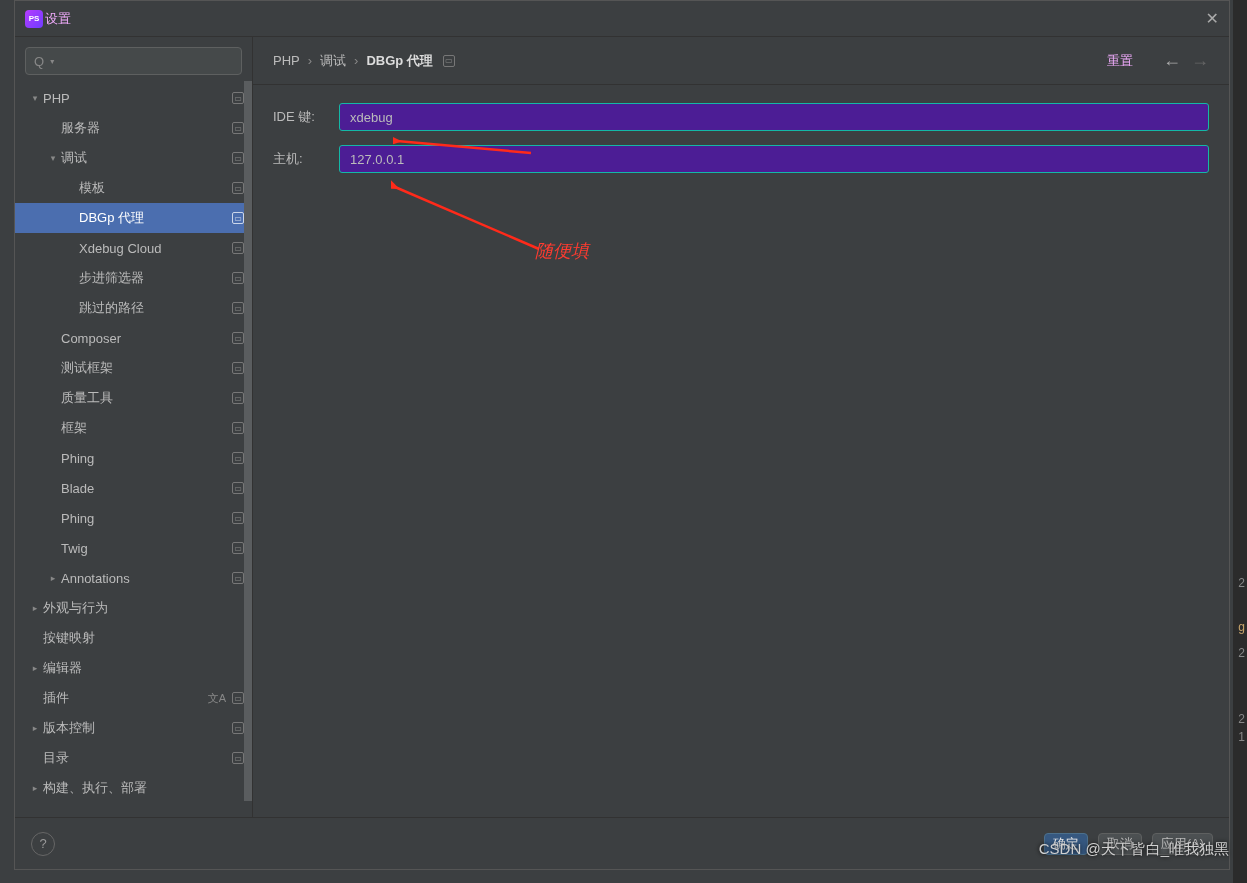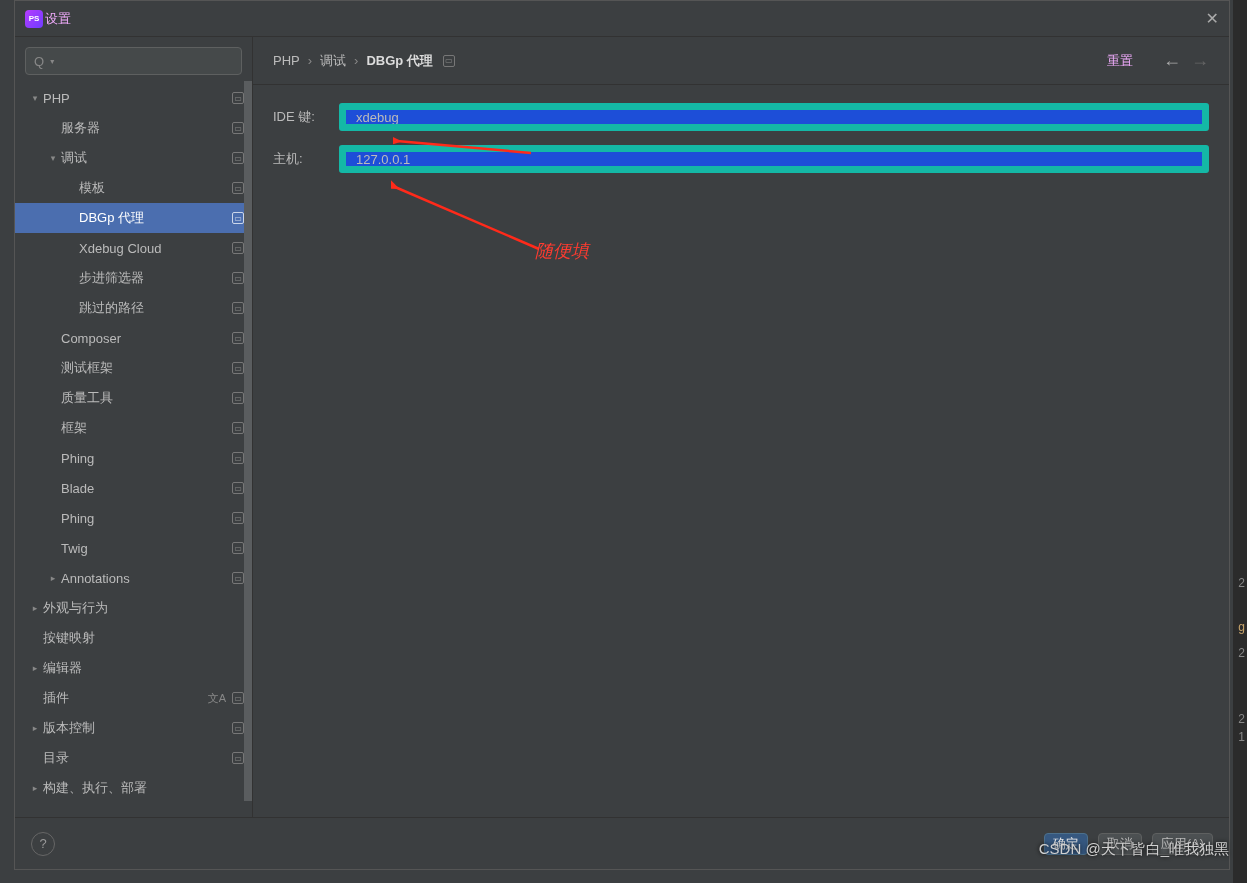--- a/index.html
+++ b/index.html
@@ -82,21 +82,21 @@
 .crumbs .cbadge { margin-left:10px;width:12px;height:12px;border:1px solid #777;font-size:8px;display:flex;align-items:center;justify-content:center;color:#888;border-radius:2px; }
 .crumbs .spacer{flex:1}
 .crumbs .reset{color:#f0abfc;cursor:pointer;margin-right:20px;}
 .crumbs .navbtn{color:#aaa;font-size:18px;margin-left:10px;cursor:pointer;}
 .crumbs .navbtn.disabled{color:#666}
 
 .content { flex:1; padding:18px 20px; position:relative; }
 .form-row { display:flex; align-items:center; margin-bottom:14px; }
 .form-row .flabel { width:66px; color:#bbb; text-align:left; }
 .form-row .finput {
-  height:28px; background:#1d4ed8; border:7px solid #14b8a6;
+  height:28px; background:#4c1d95; border:1px solid #14b8a6;
   border-radius:3px; color:#bbb; padding:0 10px; font-size:13px;
   font-family:inherit;
 }
 .form-row.ide .finput, .form-row.host .finput { flex:1; }
 .form-row.port .finput { width:58px; border:2px solid #4a81c9; background:#45494a; color:#ddd; }
 
 .annotation { position:absolute; color:#ff3b30; font-size:18px; pointer-events:none;font-style:italic; }
 .arrow { position:absolute; pointer-events:none; }
 
 .footer {

